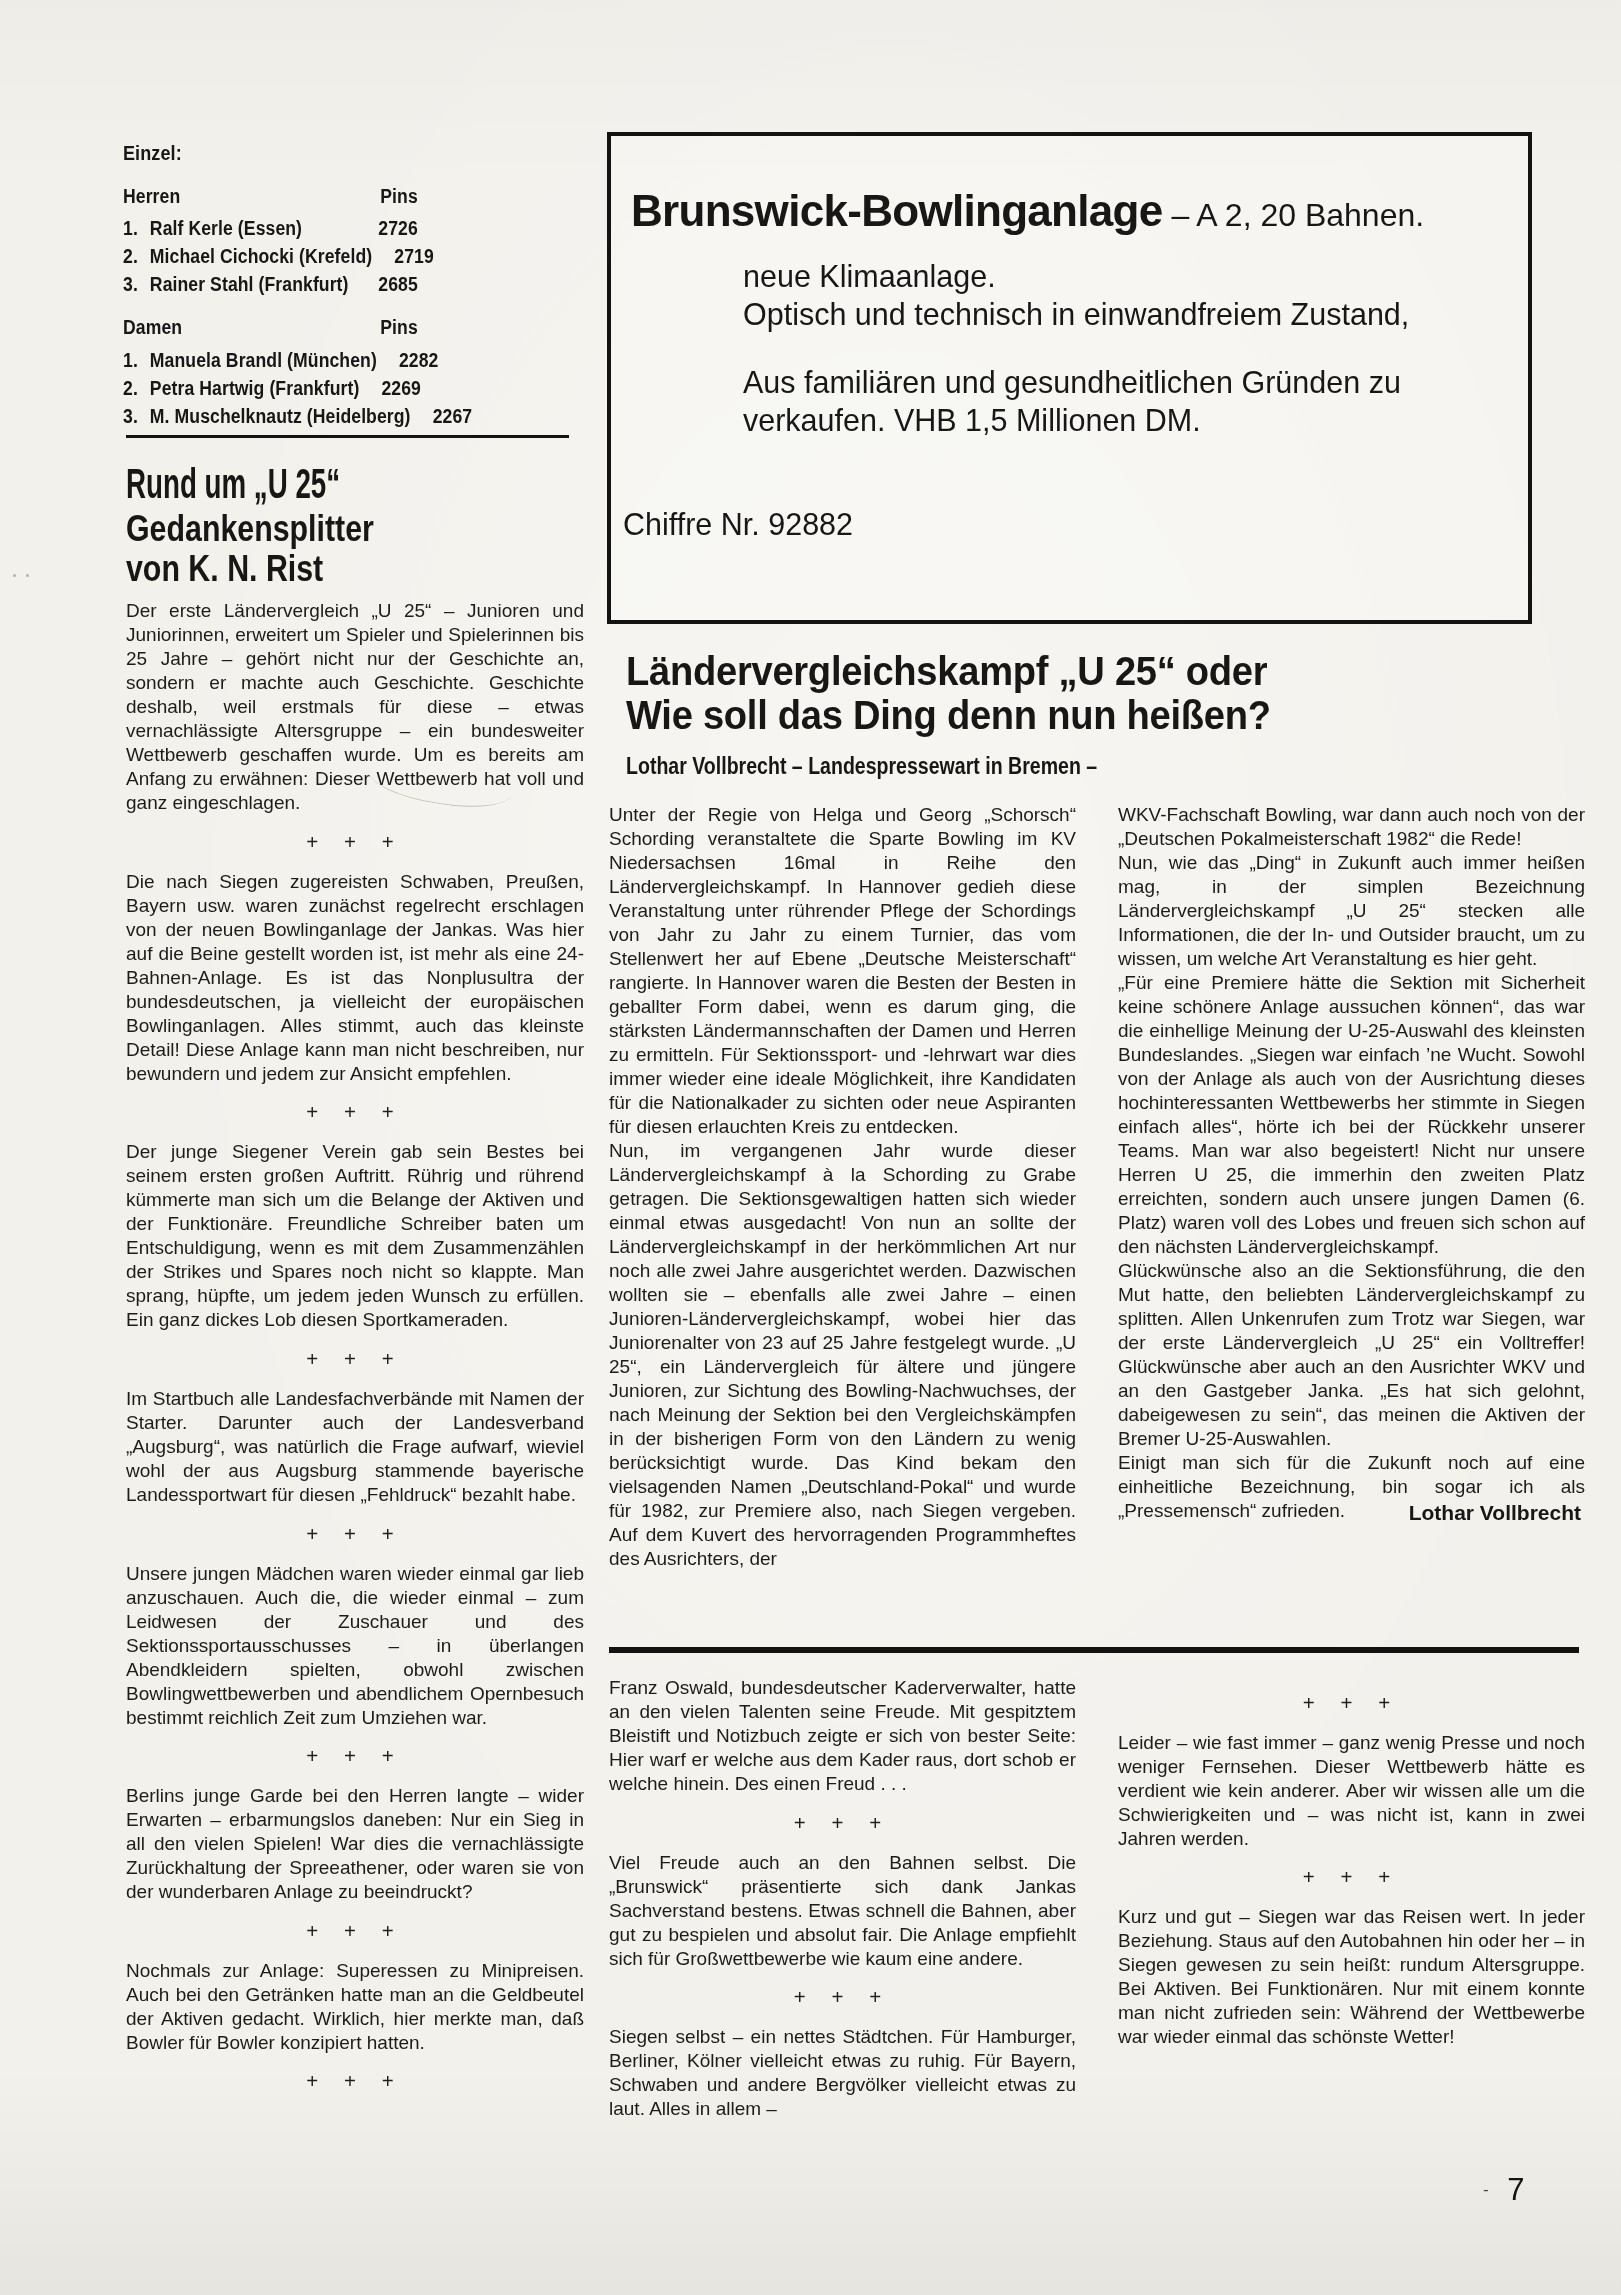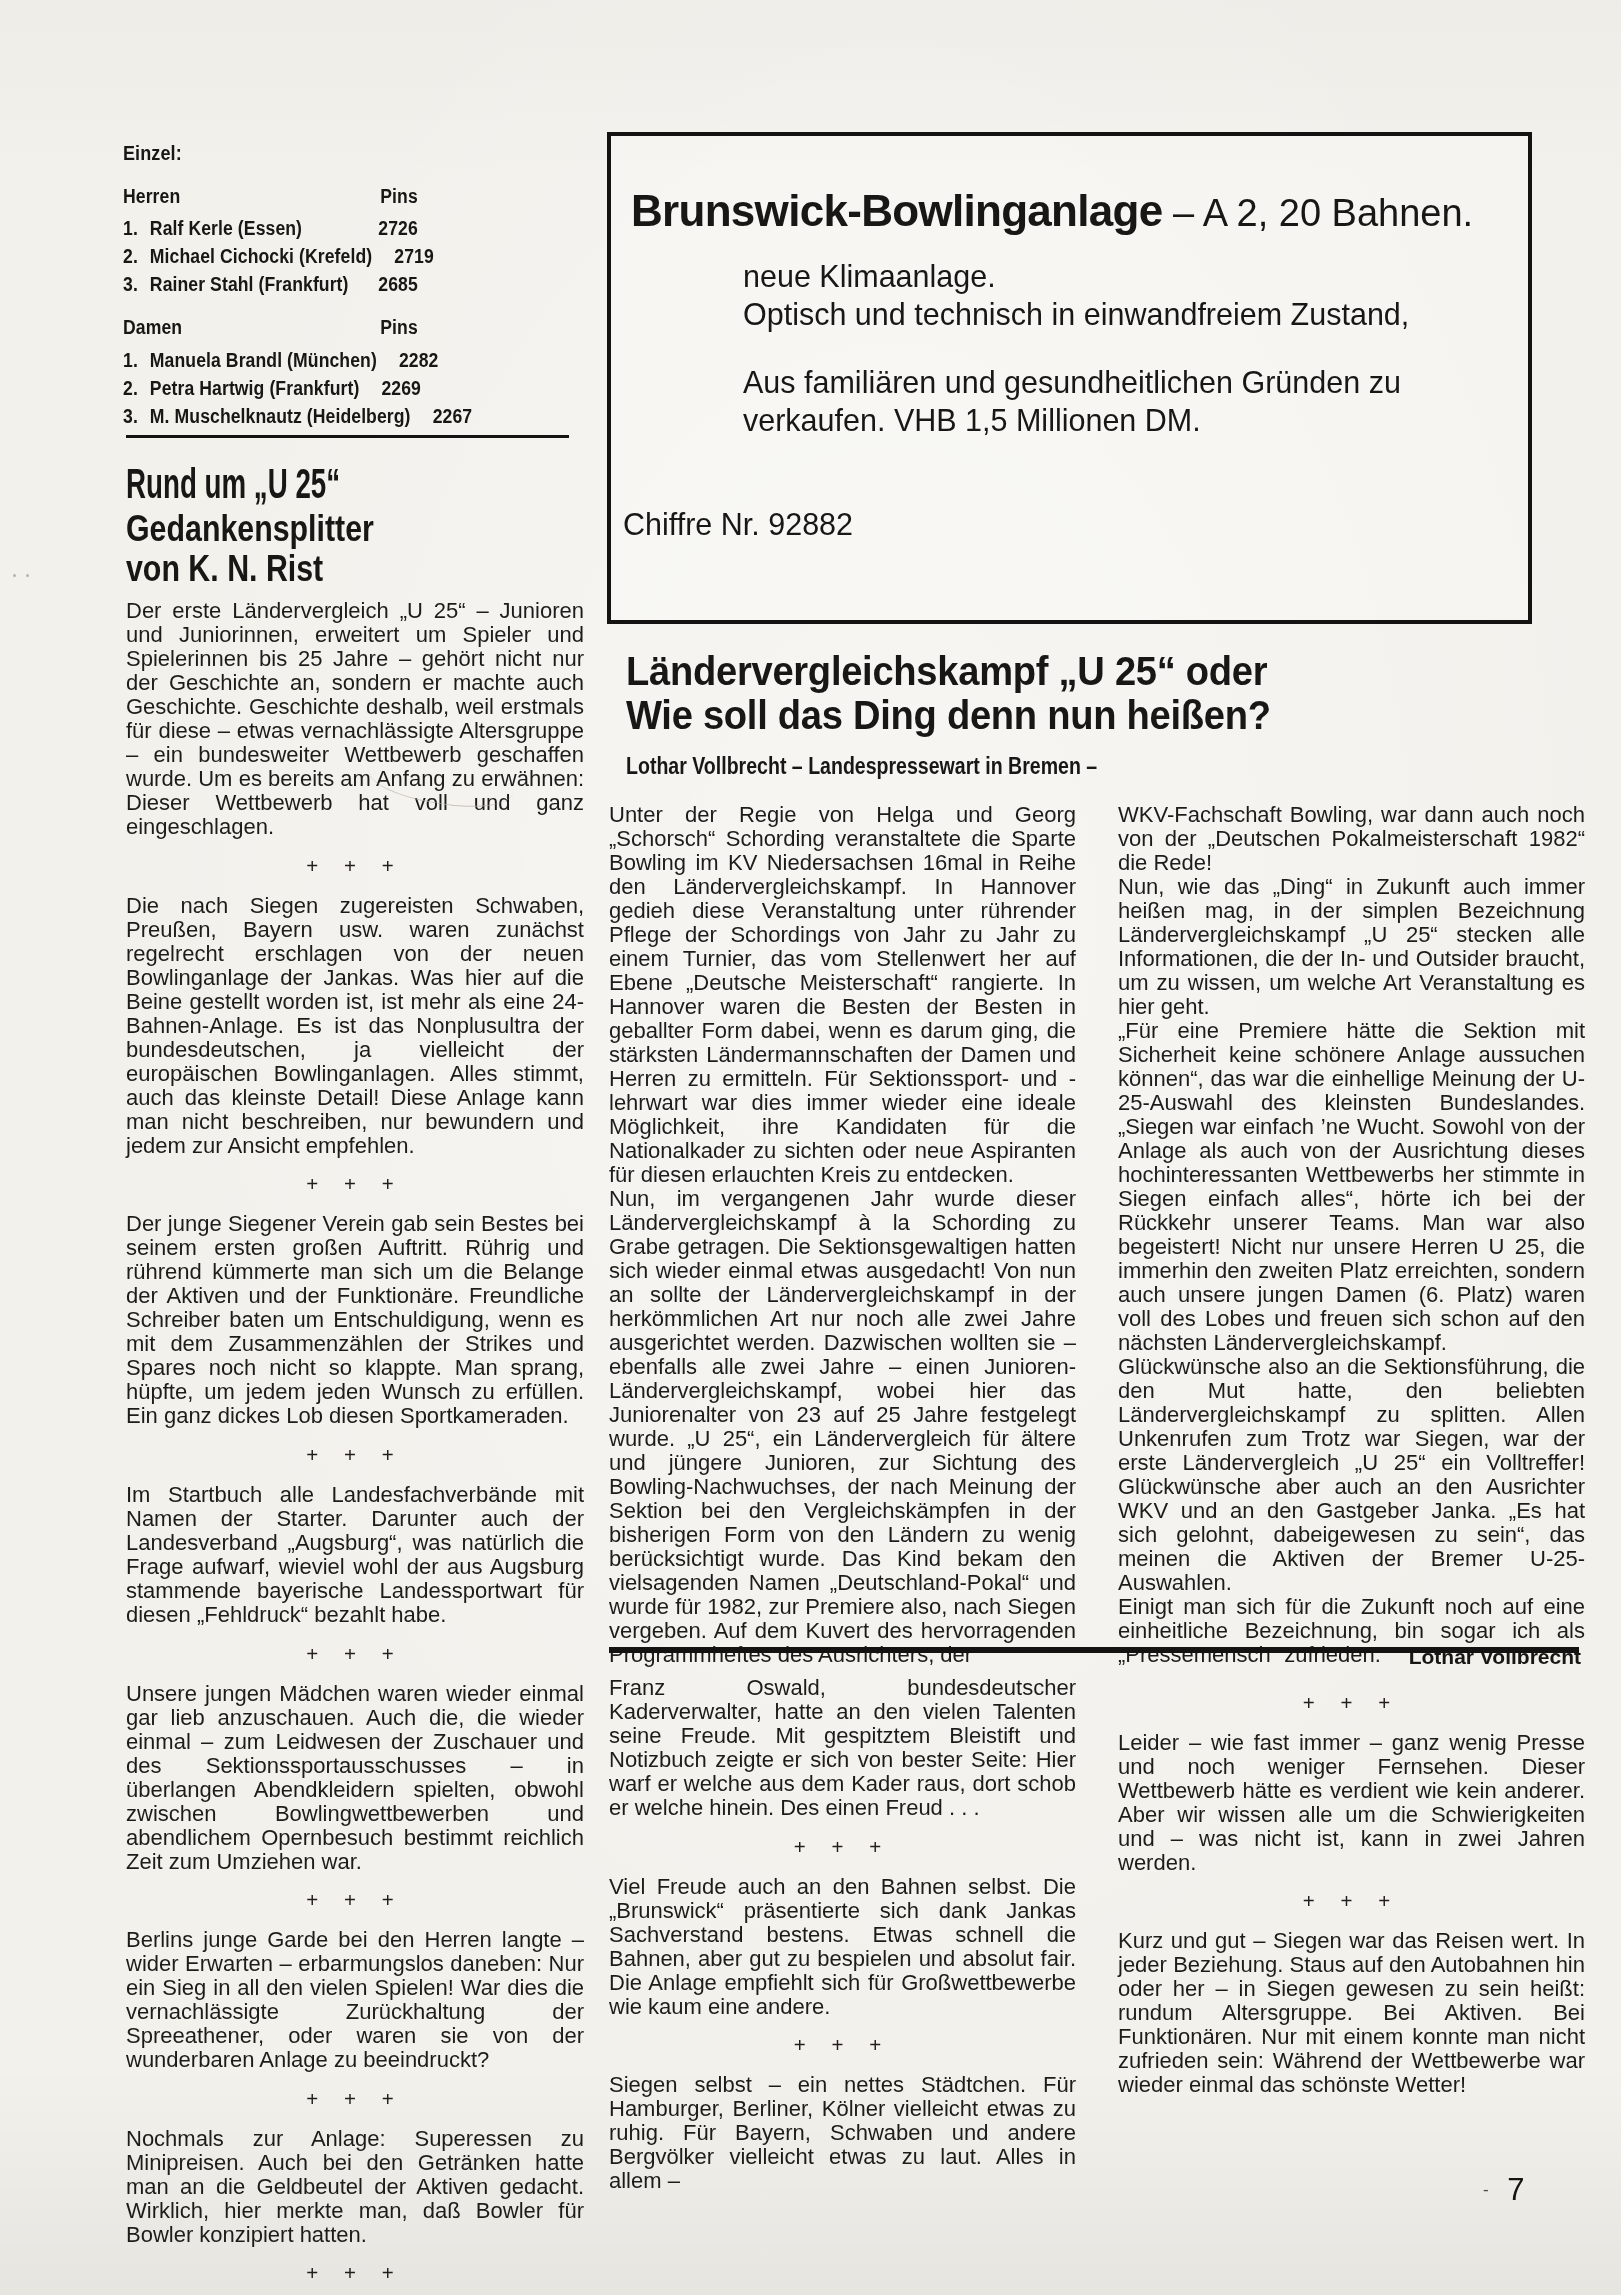--- a/index.html
+++ b/index.html
@@ -32,32 +32,32 @@
   .r-pins{flex:0 0 auto;width:70px;text-align:right;}
   .r-group + .r-group{margin-top:16px;}
   .results-rule{position:absolute;left:126px;top:435px;width:443px;height:3.3px;background:var(--rule);}
   
   .ad-box{
     position:absolute;left:607px;top:132px;width:925px;height:492px;
     border:4.6px solid var(--rule);box-sizing:border-box;background:rgba(255,255,255,.25);
   }
   .ad-title{position:absolute;left:20px;top:52px;white-space:nowrap;font-size:44px;line-height:46px;}
   .ad-title-bold{font-weight:700;letter-spacing:-0.7px;}
-  .ad-title-rest{font-weight:400;font-size:38px;}
+  .ad-title-rest{font-weight:400;font-size:32px;}
   .ad-para{position:absolute;left:132px;font-size:30.5px;line-height:38px;font-weight:400;}
   .ad-para-1{top:121px;}
   .ad-para-2{top:227px;}
   .ad-chiffre{position:absolute;left:12px;top:371px;font-size:30.5px;font-weight:400;}
   
   .left-article{position:absolute;left:126px;top:462px;width:458px;}
   .la-title{font-size:42px;line-height:44px;font-weight:700;white-space:nowrap;transform:scaleX(.66);transform-origin:0 0;margin-bottom:2.6px;}
   .la-sub{font-size:37px;line-height:40px;font-weight:700;white-space:nowrap;transform:scaleX(.82);transform-origin:0 0;}
   .la-body{margin-top:10.6px;}
   
-  .body-p{margin:0;font-size:22px;line-height:24px;text-align:justify;hyphens:none;color:#1d1c1a;}
+  .body-p{margin:0;font-size:19px;line-height:24px;text-align:justify;hyphens:none;color:#1d1c1a;}
   .sep{margin:14.6px 0 16px;text-align:center;font-size:20.5px;letter-spacing:10px;color:#211f1d;}
   .sep:empty{display:none;margin:0;}
   
   .main-head{position:absolute;left:609px;top:649px;width:980px;margin-left:17px;}
   .mh-line{font-size:41px;line-height:44px;font-weight:700;white-space:nowrap;transform:scaleX(.93);transform-origin:0 0;letter-spacing:-0.3px;}
   .mh-byline{margin-top:14.6px;font-size:23px;line-height:28px;font-weight:700;white-space:nowrap;transform:scaleX(.85);transform-origin:0 0;}
   .main-col1{position:absolute;left:609px;top:803px;width:467px;}
   .main-col2{position:absolute;left:1118px;top:803px;width:467px;}
   .signature{text-align:right;font-weight:700;font-size:21px;line-height:24px;margin-top:-22.5px;padding-right:4px;}
   .mid-rule{position:absolute;left:609px;top:1647px;width:970px;height:6px;background:var(--rule);}

